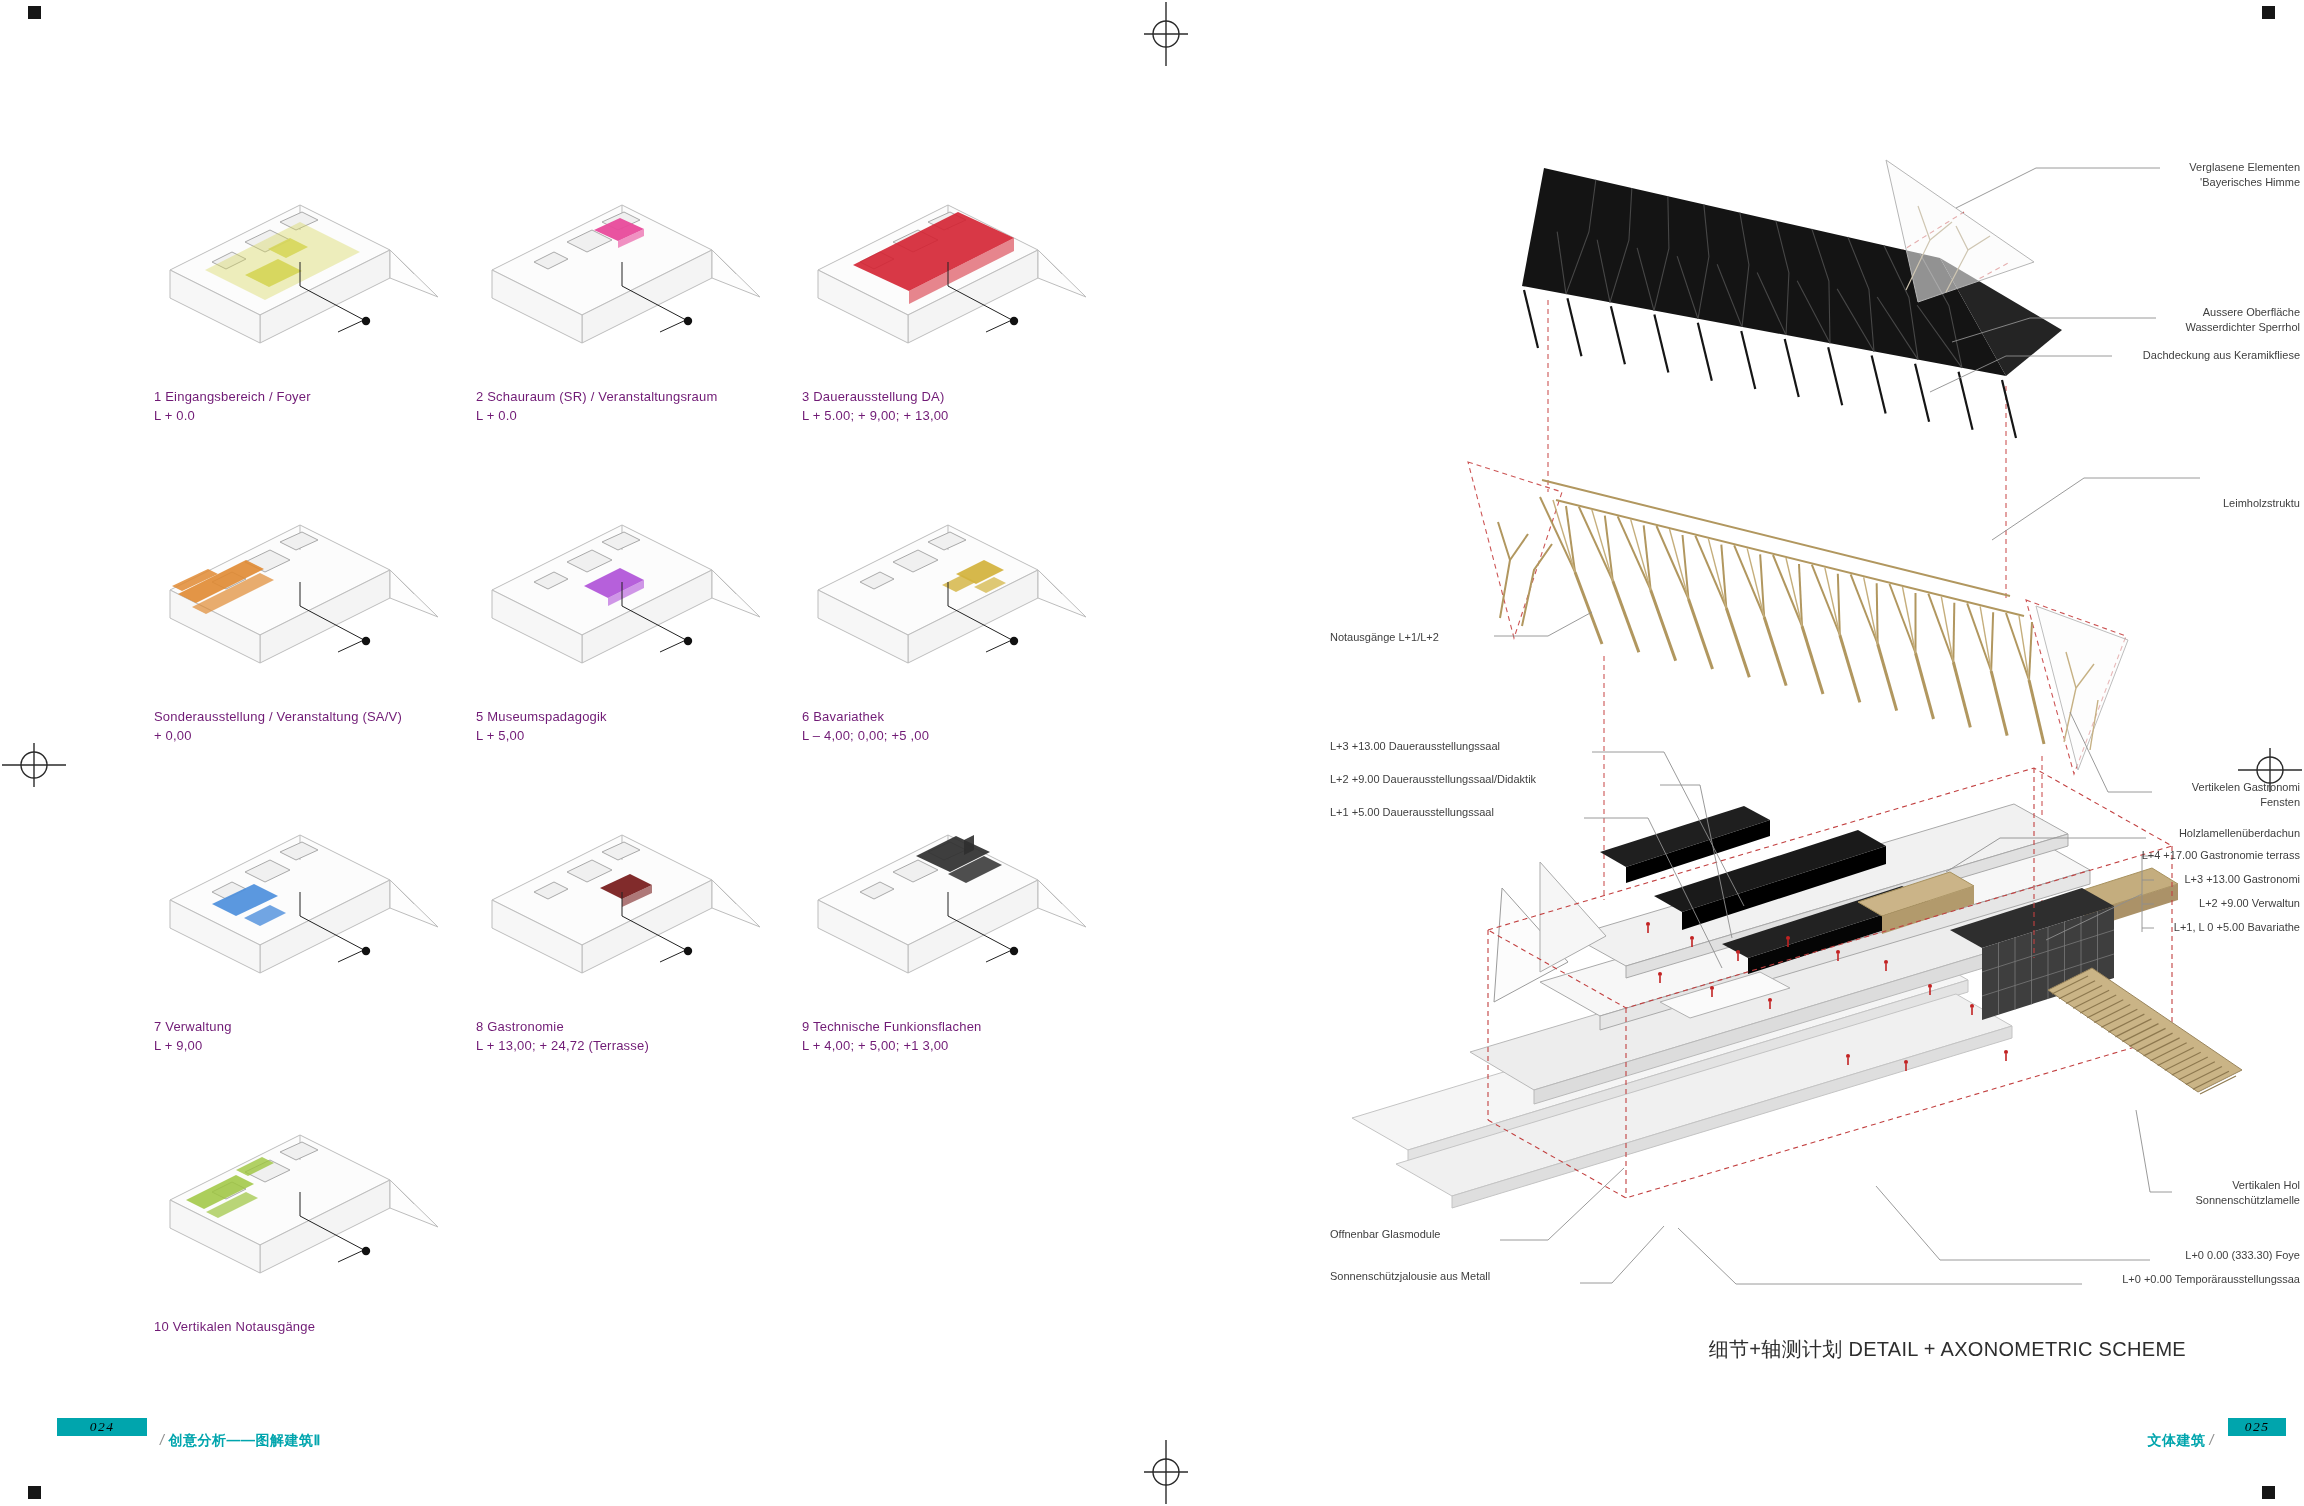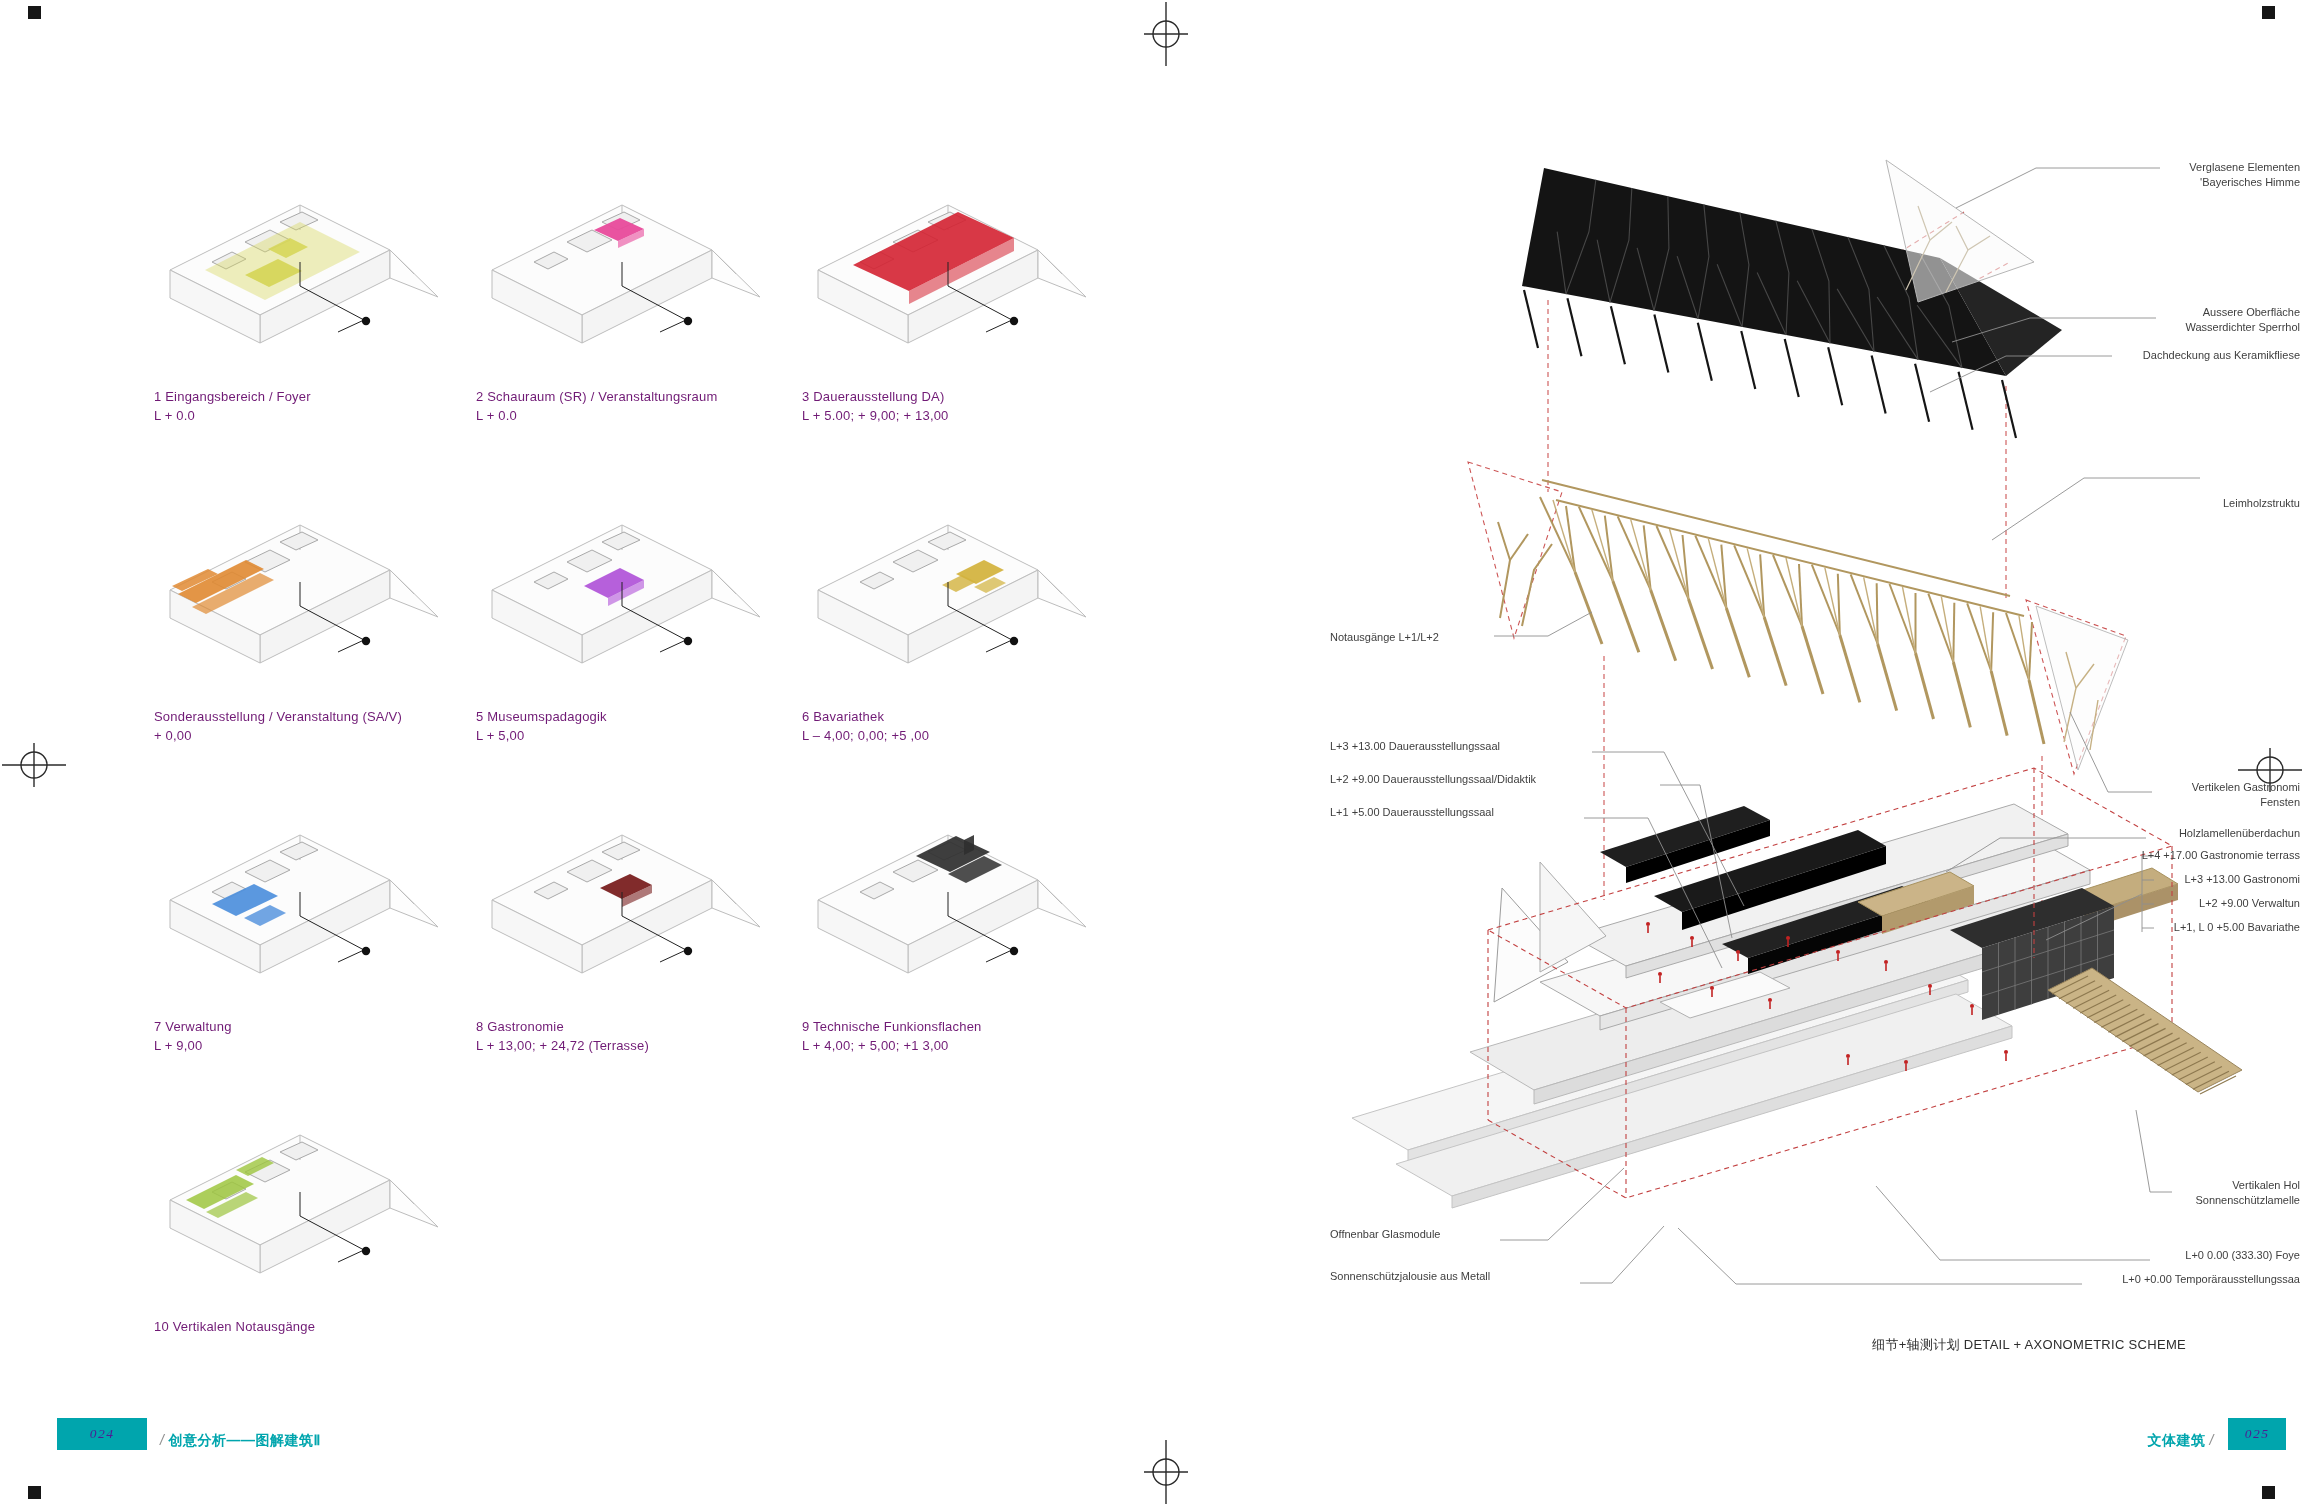--- a/index.html
+++ b/index.html
@@ -7,23 +7,23 @@
         font-family:"Liberation Sans",sans-serif;}
   svg{display:block;}
   .layer{position:absolute;inset:0;width:2304px;height:1506px;pointer-events:none;}
   
   .diagram-cell{position:absolute;width:330px;}
   .thumb{width:300px;height:210px;}
   .cap{margin-top:8px;margin-left:4px;font-size:13px;color:#701a75;line-height:1.45;letter-spacing:.2px;}
   
   .axlabel{position:absolute;font-size:11px;color:#3e3e3e;line-height:1.32;white-space:pre-line;}
   .axlabel.right{text-align:right;}
-  .caption-cn{position:absolute;right:118px;top:1336px;font-size:13px;color:#2e2e2e;letter-spacing:.3px;}
+  .caption-cn{position:absolute;right:118px;top:1336px;font-size:20px;color:#2e2e2e;letter-spacing:.3px;}
   
-  .folio{position:absolute;top:1418px;height:32px;background:var(--teal,#00a5ad);color:#4c1d95;
+  .folio{position:absolute;top:1418px;height:18px;background:var(--teal,#00a5ad);color:#000000;
          font-style:italic;font-family:"Liberation Serif",serif;font-size:13.5px;
          display:flex;align-items:center;justify-content:center;letter-spacing:1.5px;}
   .folio-left{left:57px;width:90px;}
   .folio-right{right:18px;width:58px;}
   .ftext{position:absolute;top:1432px;font-size:14px;color:var(--teal,#00a5ad);font-weight:bold;letter-spacing:.5px;}
   .ftext-left{left:156px;}
   .ftext-right{right:86px;}
   .sep{color:#8f8f8f;font-weight:normal;font-style:italic;padding:0 4px;}
 </style>
 </head>

